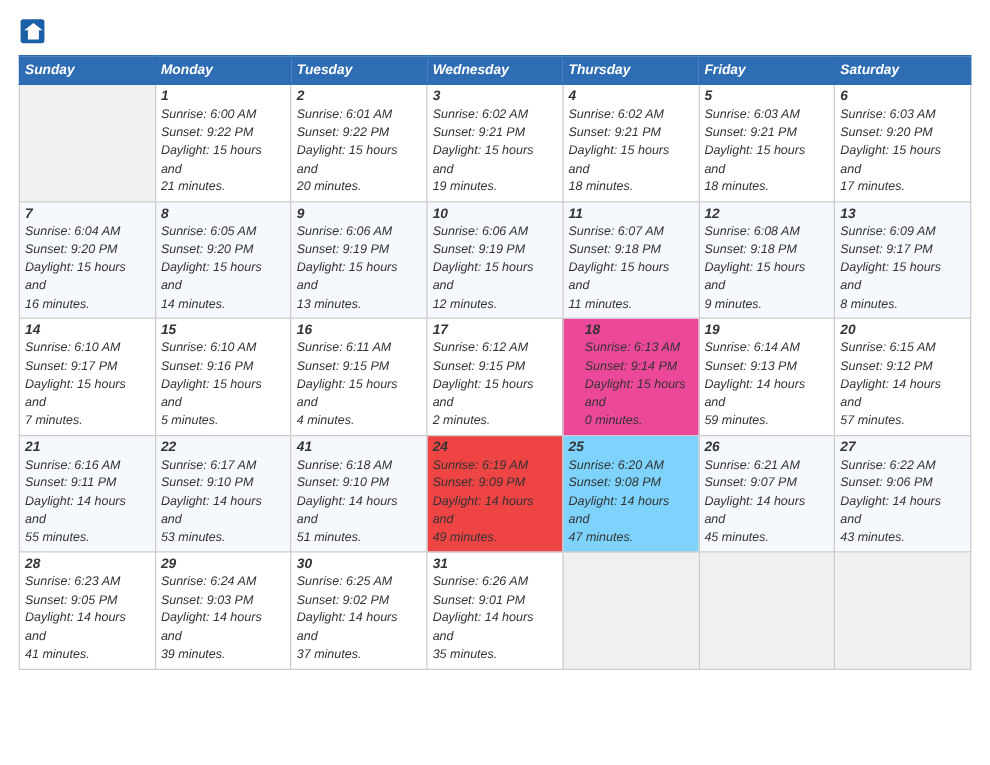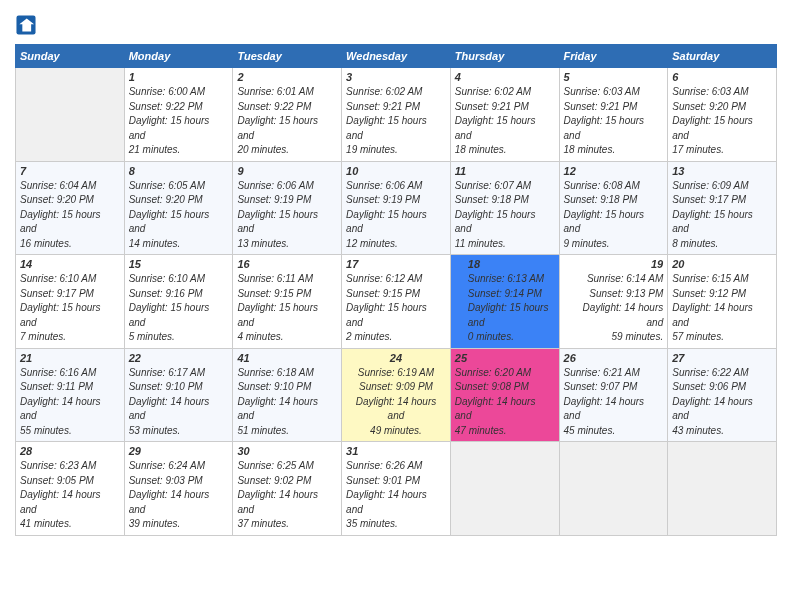--- a/index.html
+++ b/index.html
@@ -194,25 +194,25 @@
             <div class="day-info">Sunrise: 6:10 AM<br>Sunset: 9:16 PM<br>Daylight: 15 hours and<br>5 minutes.</div>
           </td>
           <td style="background: rgb(255, 255, 255);">
             <span class="day-num">16</span>
             <div class="day-info">Sunrise: 6:11 AM<br>Sunset: 9:15 PM<br>Daylight: 15 hours and<br>4 minutes.</div>
           </td>
           <td style="background: rgb(255, 255, 255);">
             <span class="day-num">17</span>
             <div class="day-info">Sunrise: 6:12 AM<br>Sunset: 9:15 PM<br>Daylight: 15 hours and<br>2 minutes.</div>
           </td>
-          <td style="background: #3b82f6; padding-left: 17px;">
+          <td style="background: #ec4899; padding-left: 17px;">
             <span class="day-num">18</span>
             <div class="day-info">Sunrise: 6:13 AM<br>Sunset: 9:14 PM<br>Daylight: 15 hours and<br>0 minutes.</div>
           </td>
-          <td style="background: rgb(255, 255, 255); text-align: right;">
+          <td style="background: rgb(255, 255, 255);">
             <span class="day-num">19</span>
             <div class="day-info">Sunrise: 6:14 AM<br>Sunset: 9:13 PM<br>Daylight: 14 hours and<br>59 minutes.</div>
           </td>
           <td style="background: rgb(255, 255, 255);">
             <span class="day-num">20</span>
             <div class="day-info">Sunrise: 6:15 AM<br>Sunset: 9:12 PM<br>Daylight: 14 hours and<br>57 minutes.</div>
           </td>
         </tr>
         <tr>
           <td style="background: rgb(245, 248, 253);">
@@ -220,25 +220,25 @@
             <div class="day-info">Sunrise: 6:16 AM<br>Sunset: 9:11 PM<br>Daylight: 14 hours and<br>55 minutes.</div>
           </td>
           <td style="background: rgb(245, 248, 253);">
             <span class="day-num">22</span>
             <div class="day-info">Sunrise: 6:17 AM<br>Sunset: 9:10 PM<br>Daylight: 14 hours and<br>53 minutes.</div>
           </td>
           <td style="background: rgb(245, 248, 253);">
             <span class="day-num">41</span>
             <div class="day-info">Sunrise: 6:18 AM<br>Sunset: 9:10 PM<br>Daylight: 14 hours and<br>51 minutes.</div>
           </td>
-          <td style="background: #fef9c3; text-align: center;">
+          <td style="background: #ef4444;">
             <span class="day-num">24</span>
             <div class="day-info">Sunrise: 6:19 AM<br>Sunset: 9:09 PM<br>Daylight: 14 hours and<br>49 minutes.</div>
           </td>
-          <td style="background: #ec4899; margin-left: 38px;">
+          <td style="background: #7dd3fc; margin-left: 38px;">
             <span class="day-num">25</span>
             <div class="day-info">Sunrise: 6:20 AM<br>Sunset: 9:08 PM<br>Daylight: 14 hours and<br>47 minutes.</div>
           </td>
           <td style="background: rgb(245, 248, 253);">
             <span class="day-num">26</span>
             <div class="day-info">Sunrise: 6:21 AM<br>Sunset: 9:07 PM<br>Daylight: 14 hours and<br>45 minutes.</div>
           </td>
           <td style="background: rgb(245, 248, 253);">
             <span class="day-num">27</span>
             <div class="day-info">Sunrise: 6:22 AM<br>Sunset: 9:06 PM<br>Daylight: 14 hours and<br>43 minutes.</div>

